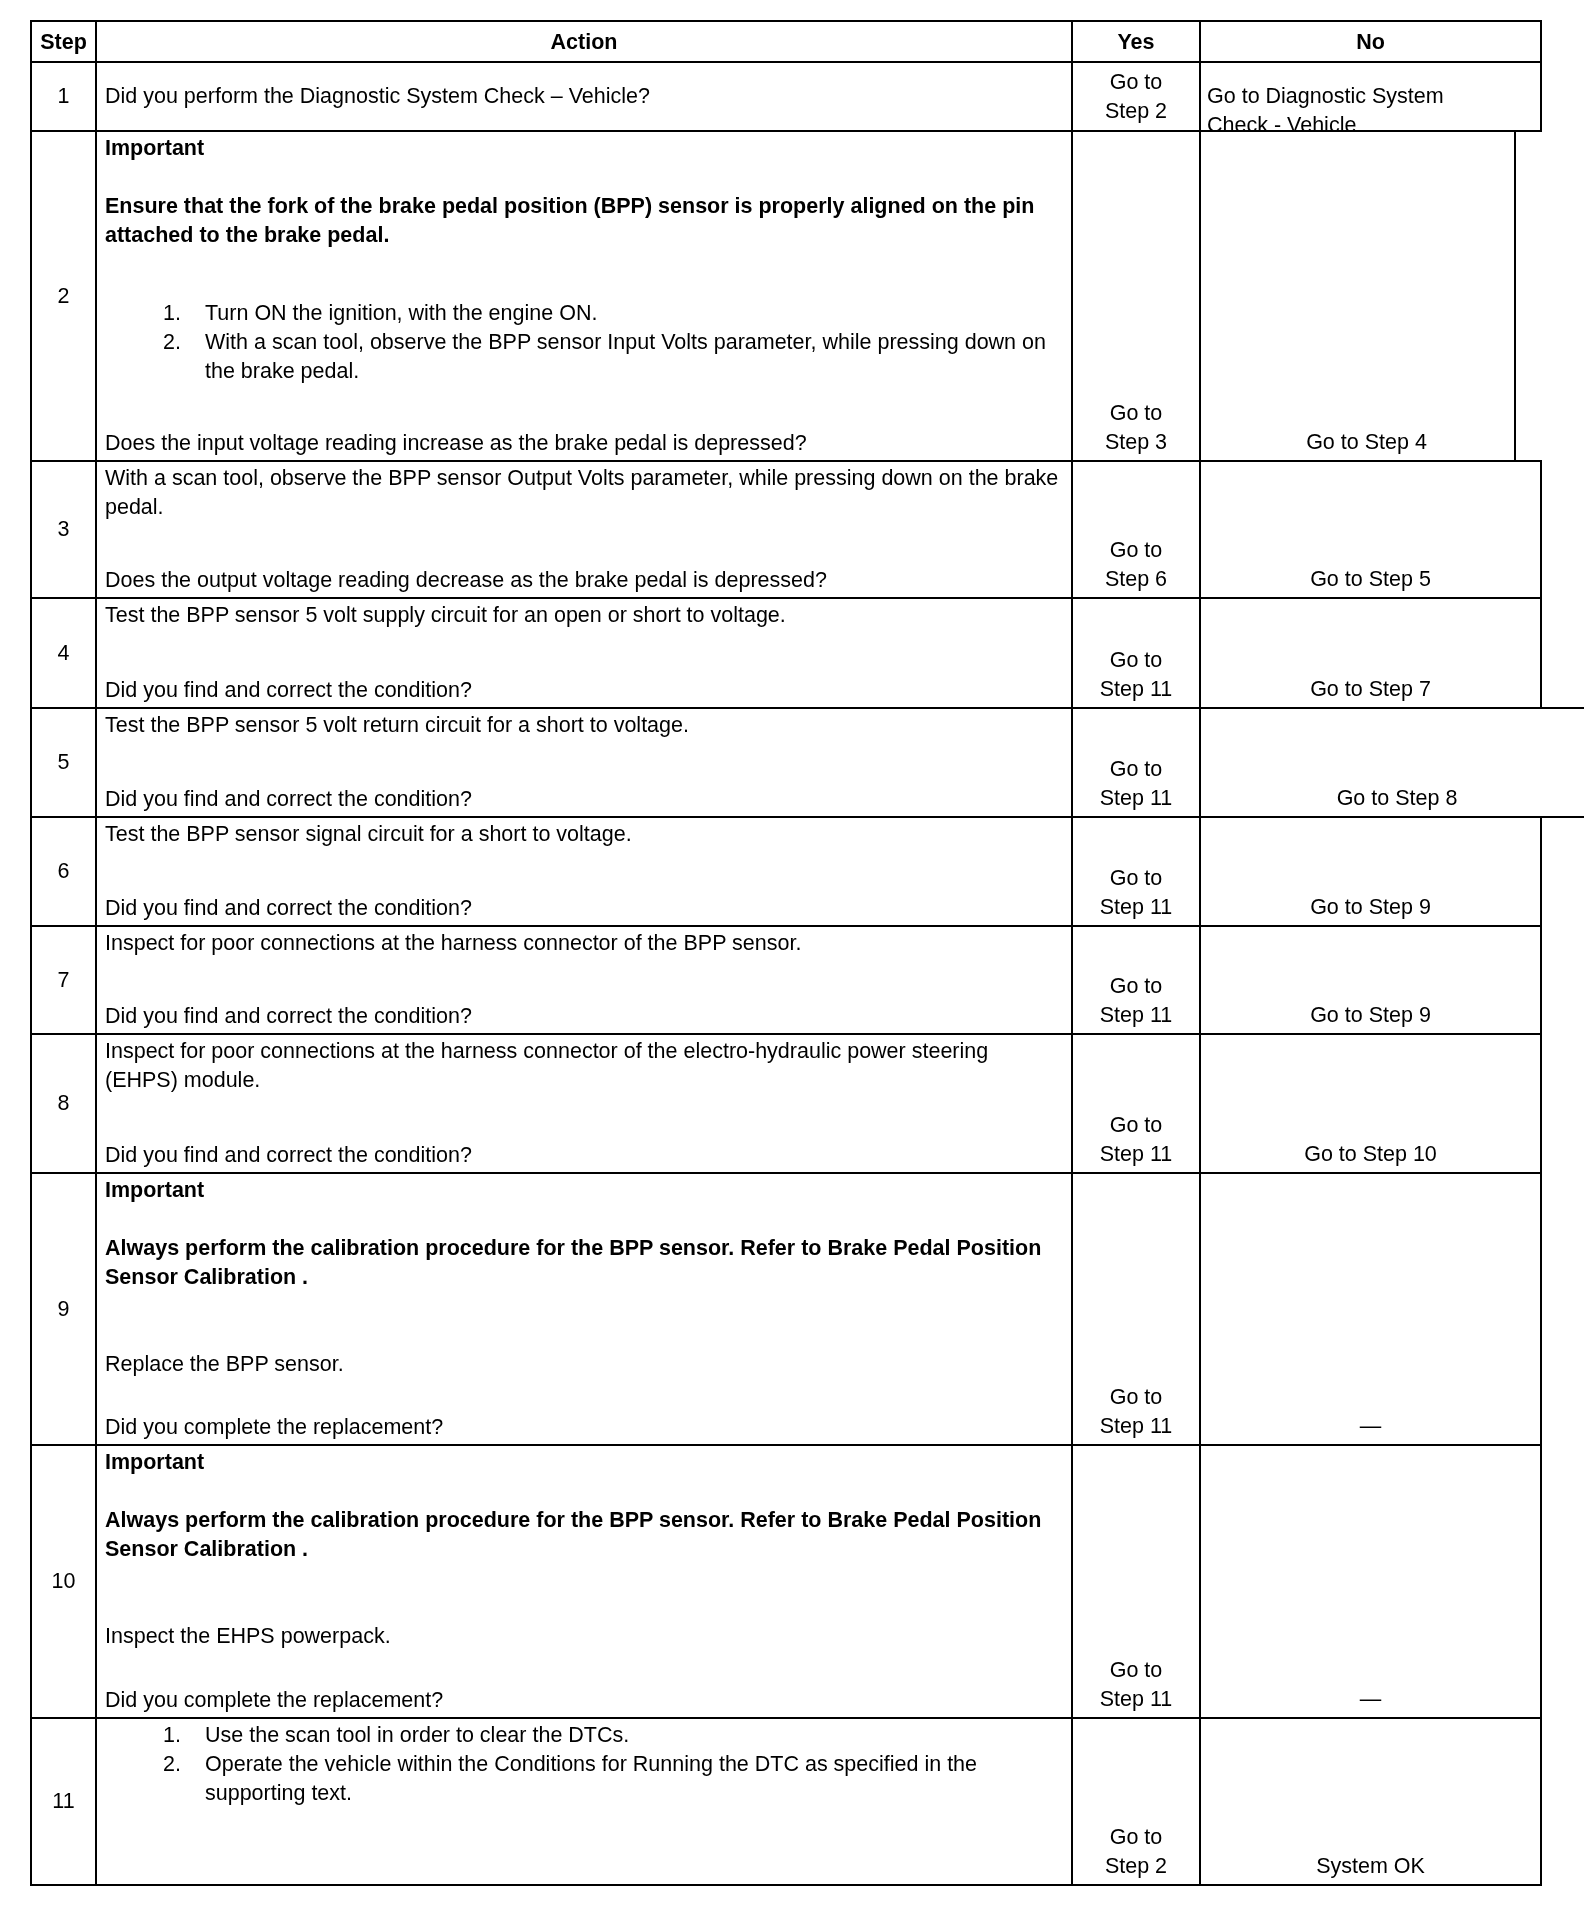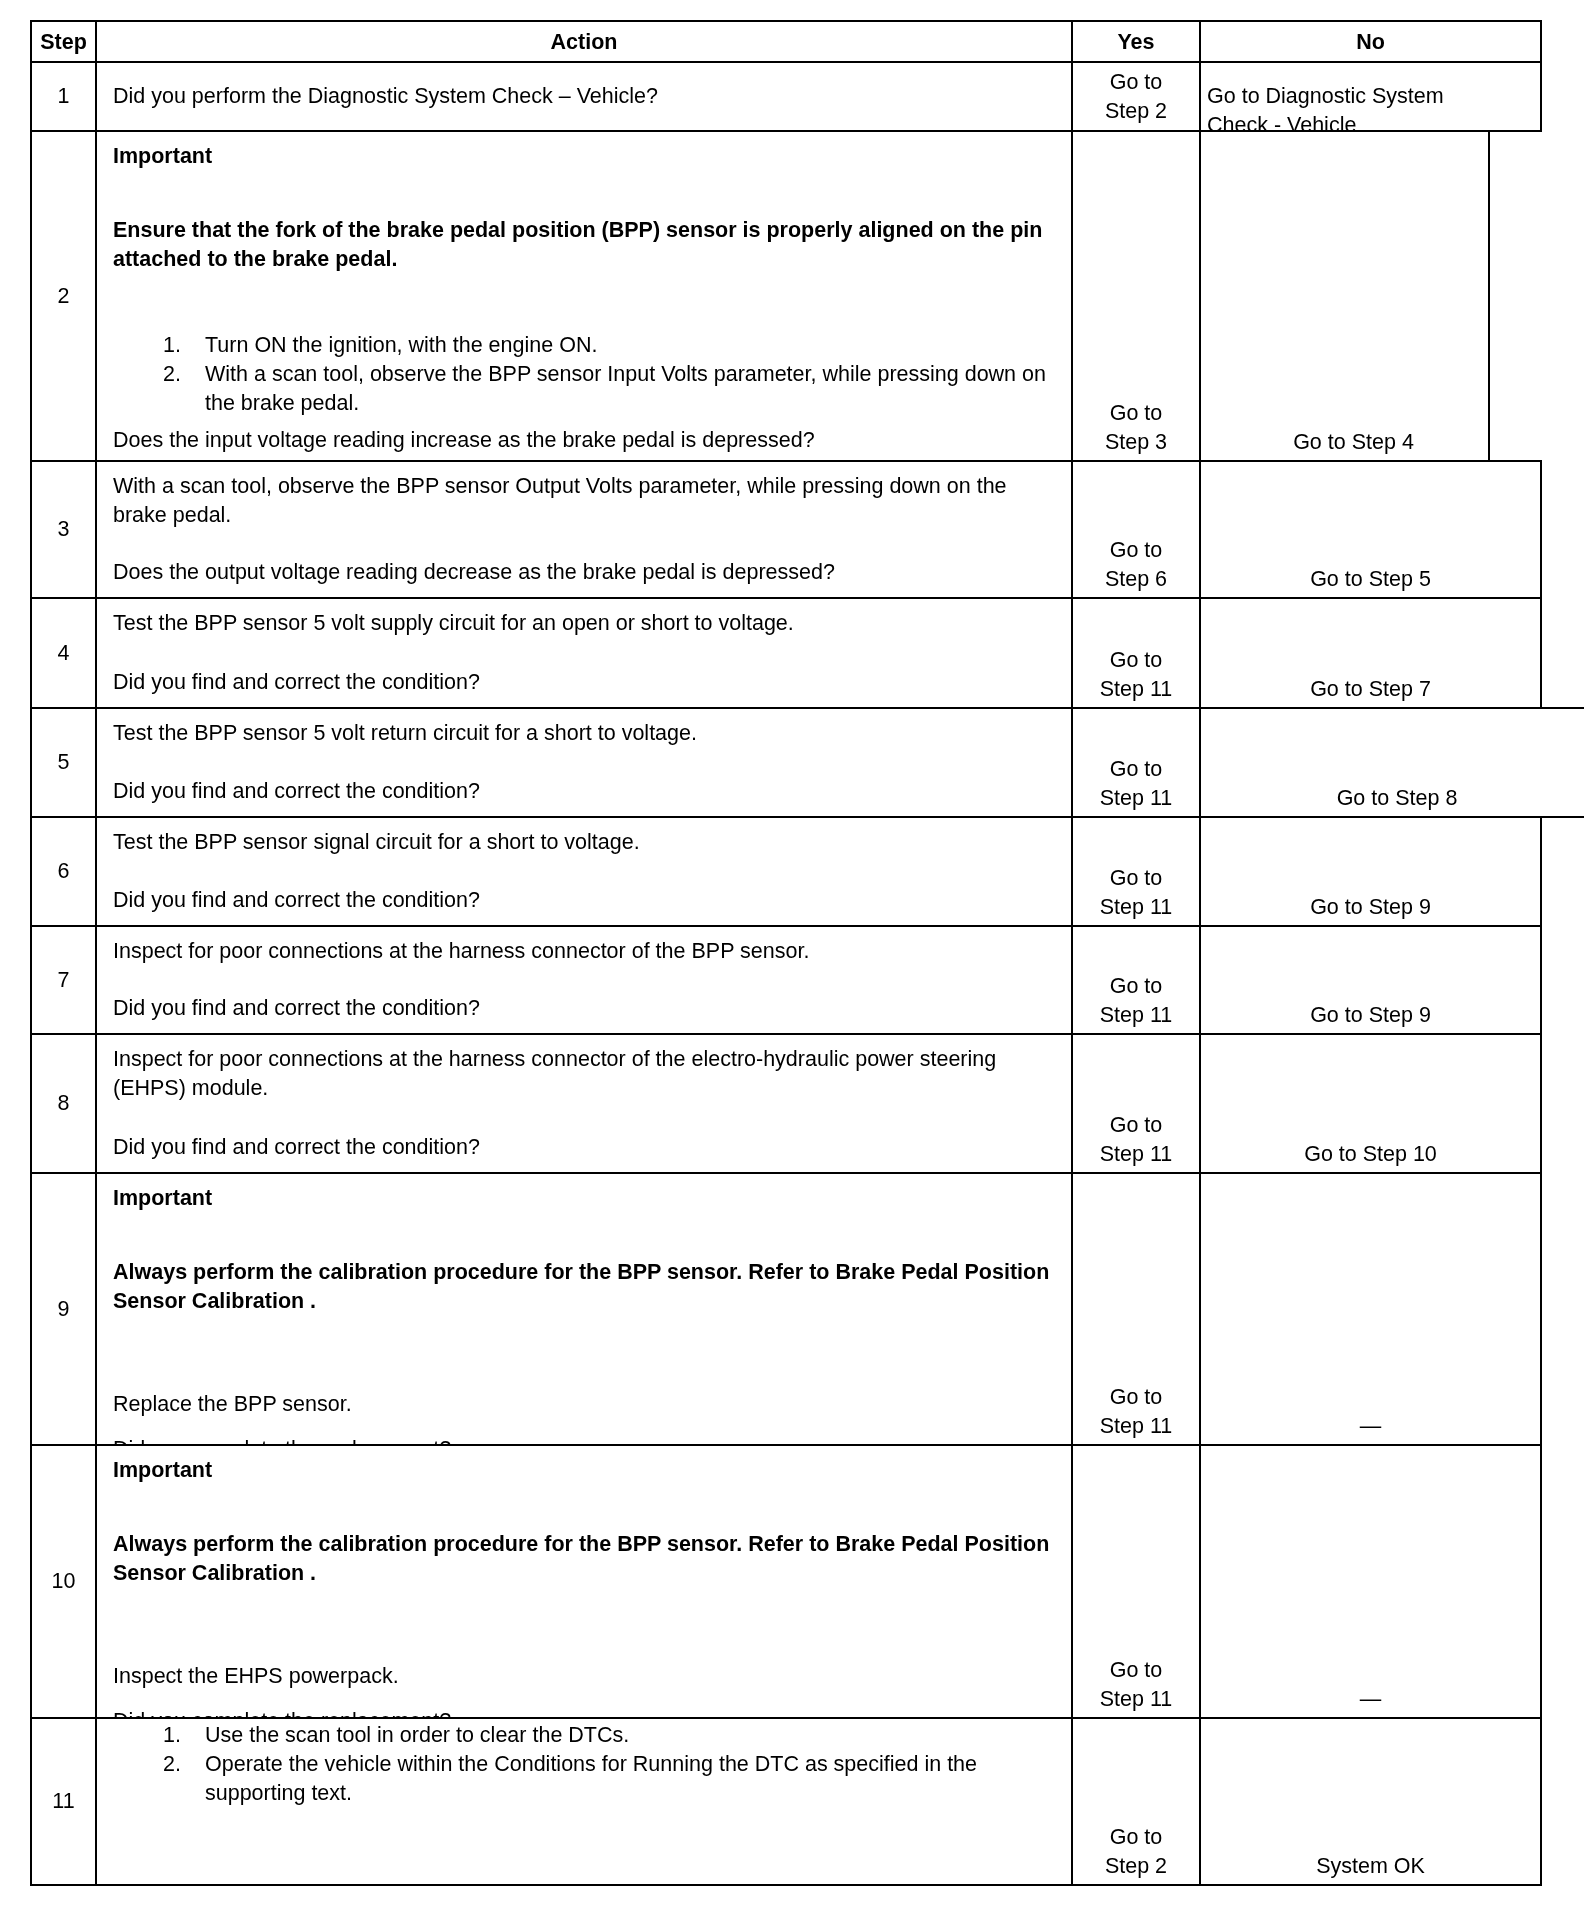--- a/index.html
+++ b/index.html
@@ -9,21 +9,21 @@
   .cell { position: absolute; box-sizing: border-box; border: 2px solid #000;
           font-size: 21.5px; line-height: 29px; overflow: hidden; background: #fff; }
   .hdr { font-weight: bold; text-align: center; display: flex; align-items: center; justify-content: center; padding-top: 2px; }
   .step { display: flex; align-items: center; justify-content: center; }
   .action { padding: 2px 6px 2px 8px; display: flex; flex-direction: column; justify-content: space-between; }
   .yes { text-align: center; display: flex; flex-direction: column; justify-content: flex-end; padding-bottom: 3px; }
   .no { text-align: center; display: flex; flex-direction: column; justify-content: flex-end; padding-bottom: 3px; }
   .no.top { text-align: left; justify-content: flex-start; padding: 19px 6px; }
   .yes.mid { justify-content: center; padding-bottom: 0; }
   .b { font-weight: bold; }
-  .p { margin: 8px; }
+  .p { margin: 0; }
   ol { margin: 0; padding-left: 82px; }
   ol li { padding-left: 18px; }
   .gap { flex: 1 1 auto; }
   .sp29 { height: 29px; }
   .sp20 { height: 20px; }
 </style>
 </head>
 <body>
 
 <div id="tbl">
@@ -65,21 +65,21 @@
             <li>With a scan tool, observe the BPP sensor Input Volts parameter, while pressing down on the brake pedal.</li>
           </ol>
         </div>
         <div class="gap"></div>
         <p class="p">Does the input voltage reading increase as the brake pedal is depressed?</p>
       </div>
       <div class="cell yes" style="left: 1041px; top: 110px; width: 130px; height: 332px;">
         <div>Go to</div>
         <div>Step 3</div>
       </div>
-      <div class="cell no" style="left: 1169px; top: 110px; width: 291px; height: 332px; padding-left: 18px;">
+      <div class="cell no" style="left: 1169px; top: 110px; width: 317px; height: 332px; padding-left: 18px;">
         <div>Go to Step 4</div>
       </div>
     </div>
     <div style="position: absolute; left: 0px; top: 0px;">
       <div class="cell step" style="left: 0px; top: 440px; width: 67px; height: 139px;">
         <span>3</span>
       </div>
       <div class="cell action" style="left: 65px; top: 440px; width: 978px; height: 139px;">
         <div>
           <p class="p">With a scan tool, observe the BPP sensor Output Volts parameter, while pressing down on the brake pedal.</p>

